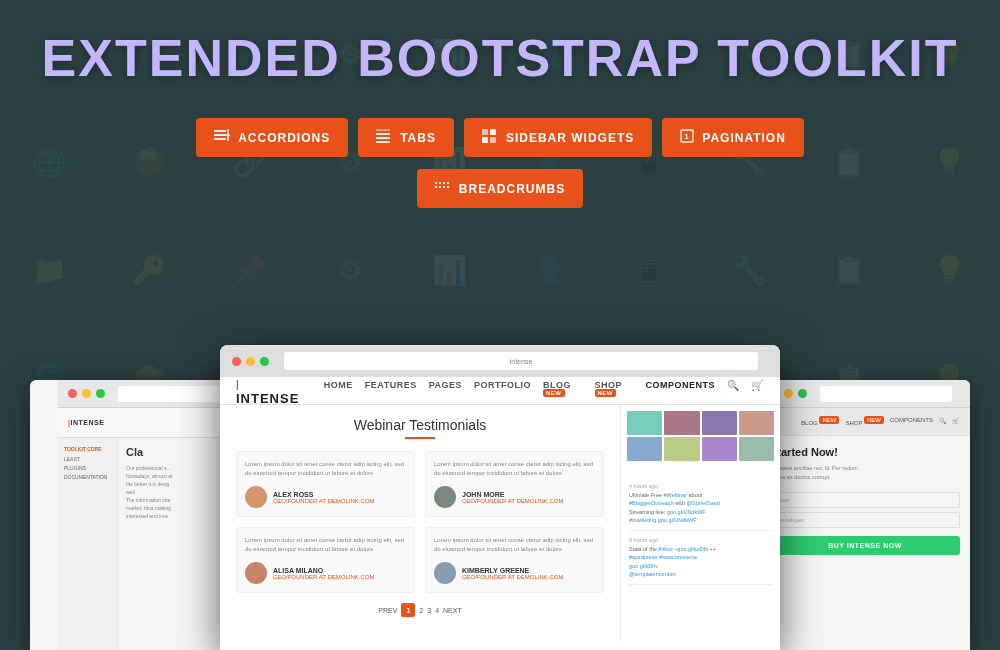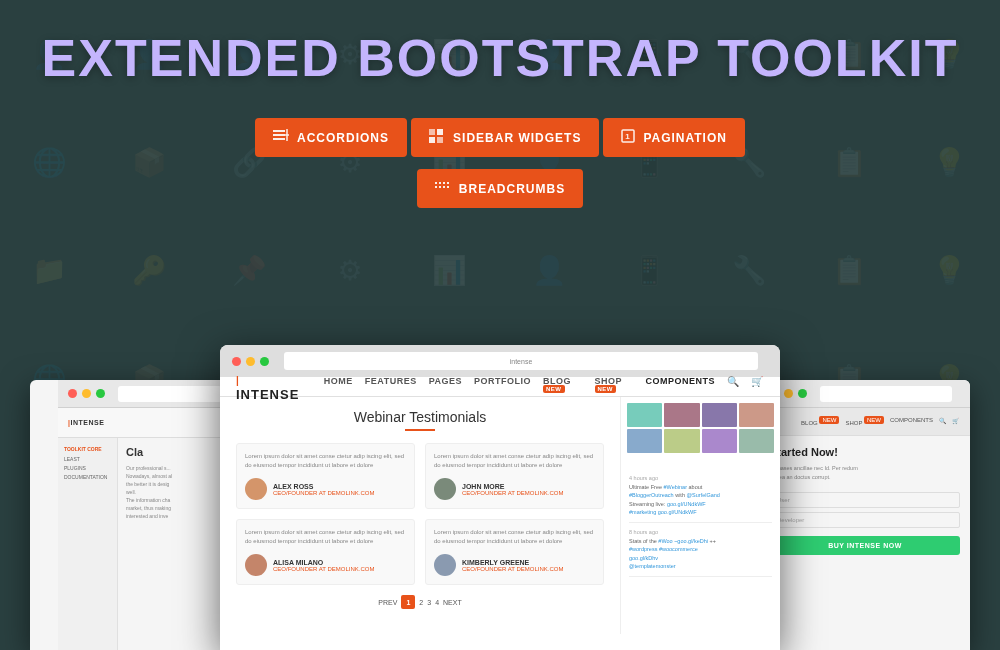--- a/index.html
+++ b/index.html
@@ -54,21 +54,21 @@
       font-weight: 900;
       color: #c4b5fd;
       text-align: center;
       letter-spacing: 2px;
       margin-bottom: 30px;
       text-shadow: 0 2px 8px rgba(0,0,0,0.3);
     }
 
     .buttons-row {
       display: flex;
-      gap: 4px;
+      gap: 10px;
       margin-bottom: 12px;
       flex-wrap: nowrap;
     }
 
     .btn-orange {
       background: #e8521a;
       color: #fff;
       border: none;
       border-radius: 4px;
       padding: 11px 18px;
@@ -177,21 +177,21 @@
       height: 32px;
       display: flex;
       align-items: center;
       padding: 0 12px;
       gap: 5px;
     }
 
     .nav-bar-main {
       background: #fff;
       border-bottom: 1px solid #e0e0e0;
-      height: 20px;
+      height: 28px;
       display: flex;
       align-items: center;
       padding: 0 16px;
       gap: 20px;
     }
 
     .brand-text {
       font-size: 13px;
       font-weight: 900;
       color: #222;
@@ -530,20 +530,31 @@
           <rect x="0" y="1" width="12" height="2" fill="white"></rect>
           <rect x="0" y="5" width="12" height="2" fill="white"></rect>
           <rect x="0" y="9" width="12" height="2" fill="white"></rect>
           <line x1="14" y1="0" x2="14" y2="12" stroke="white" stroke-width="1.5"></line>
           <line x1="11" y1="6" x2="16" y2="6" stroke="white" stroke-width="1.5"></line>
         </svg>
       </span>
       <span>ACCORDIONS</span>
     </button>
 
+    <button class="btn-orange">
+      <span class="btn-icon">
+        <svg width="16" height="14" viewBox="0 0 16 14" fill="none">
+          <rect x="0" y="0" width="14" height="2" fill="white" opacity="0.5"></rect>
+          <rect x="0" y="4" width="14" height="2" fill="white"></rect>
+          <rect x="0" y="8" width="14" height="2" fill="white"></rect>
+          <rect x="0" y="12" width="14" height="2" fill="white"></rect>
+        </svg>
+      </span>
+      <span>TABS</span>
+    </button>
 
     <button class="btn-orange">
       <span class="btn-icon">
         <svg width="16" height="14" viewBox="0 0 16 14" fill="none">
           <rect x="0" y="0" width="6" height="6" fill="white" opacity="0.7"></rect>
           <rect x="8" y="0" width="6" height="6" fill="white"></rect>
           <rect x="0" y="8" width="6" height="6" fill="white"></rect>
           <rect x="8" y="8" width="6" height="6" fill="white" opacity="0.7"></rect>
         </svg>
       </span>

